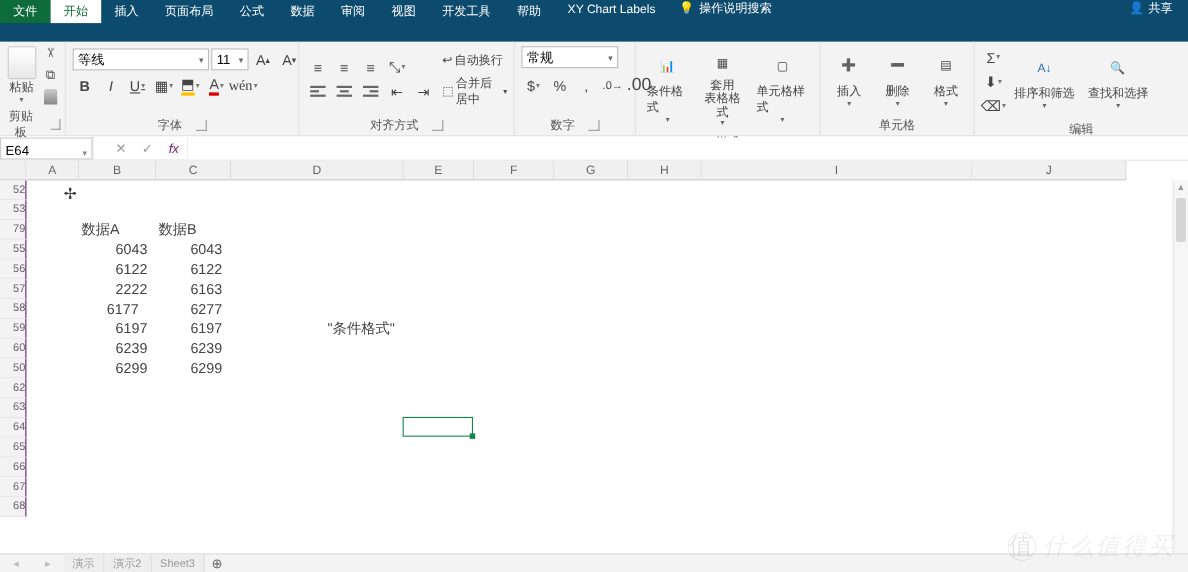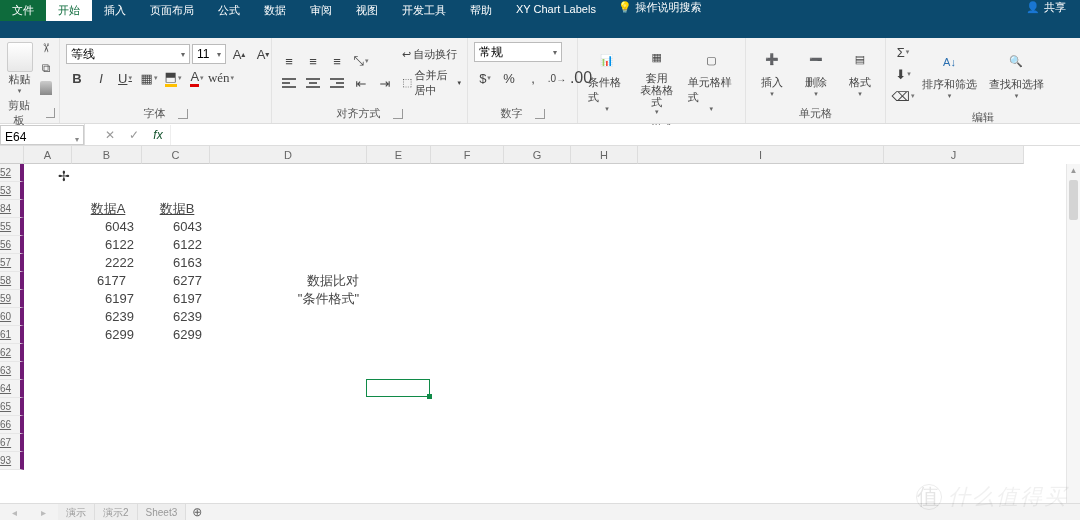--- a/index.html
+++ b/index.html
@@ -43,35 +43,35 @@
   
   .big-btn { display: flex; flex-direction: column; align-items: center; font-size: 11px; color: #444; padding: 4px 6px; min-width: 44px; }
   .big-btn .ic { width: 28px; height: 26px; margin-bottom: 2px; display: flex; align-items: center; justify-content: center; }
   .big-btn .caret { font-size: 7px; color: #666; }
   
   
   .fbar { height: 22px; border-bottom: 1px solid #ddd; display: flex; align-items: center; font-size: 12px; background: #fff; }
   .namebox { width: 84px; height: 20px; border: 1px solid #ccc; padding: 0 4px; display: flex; align-items: flex-end; }
   .namebox .arrow { margin-left: auto; font-size: 8px; color: #888; }
   .fbar-btn { width: 24px; text-align: center; color: #999; font-size: 12px; }
-  .fx { font-style: italic; color: #14532d; }
+  .fx { font-style: italic; color: #701a75; }
   .formula-input { flex: 1; height: 20px; border: none; border-left: 1px solid #eee; padding: 0 6px; outline: none; }
   .fbar-border { width:14px; border-left:1px solid #ddd; height:100%; }
   
   
   .grid-area { position: relative; height: 373px; display: flex; }
   .corner-cell { width: 24px; height: 18px; background: #f0f0f0; border-right: 1px solid #ddd; border-bottom: 1px solid #ccc; }
   .col-headers { display: flex; height: 18px; }
   .ch { background: #f0f0f0; border-right: 1px solid #ddd; border-bottom: 1px solid #ccc; font-size: 11px; color: #666; text-align: center; line-height: 18px; }
   .row-headers { position: absolute; top: 18px; left: 0; width: 24px; }
-  .rh { height: 18px; background: #f3f3f3; border-right: 4px solid #701a75; border-bottom: 1px solid #e6e6e6; font-size: 10px; color: #666; text-align: left; line-height: 18px; text-decoration: underline; }
+  .rh { height: 18px; background: #f3f3f3; border-right: 1px solid #701a75; border-bottom: 1px solid #e6e6e6; font-size: 10px; color: #666; text-align: right; line-height: 18px; }
   .cells { position: absolute; top: 18px; left: 24px; right: 0; bottom: 0; }
   .cell { position: absolute; height: 18px; font-size: 13px; color: #444; line-height: 18px; }
   .right { text-align: right; padding-right: 8px; }
-  .left { text-align: center; padding-left: 2px; text-decoration: underline; }
+  .left { text-align: left; padding-left: 2px; }
   .active-cell { position: absolute; border: 1.5px solid #108a48; background: rgba(255,255,255,0); }
   .active-cell::after { content:""; position:absolute; right:-3px; bottom:-3px; width:5px; height:5px; background:#108a48; }
   .cursor { position:absolute; font-size:14px; color:#333; }
   
   
   .sheet-tabs { position: absolute; bottom: 0; left: 0; right: 0; height: 17px; background: #f3f3f3; border-top: 1px solid #ddd; display: flex; align-items: center; font-size: 10px; color: #666; }
   .sheet-nav { width: 58px; display:flex; justify-content:space-around; color:#bbb; }
   .sheet-tab { padding: 0 8px; border-right: 1px solid #ddd; height:100%; line-height:17px; background:#eee; color:#999; }
   .watermark { position:absolute; right:12px; bottom:8px; font-size:22px; color:rgba(0,0,0,0.06); font-style:italic; letter-spacing:2px; }
   .watermark .logo { display:inline-block; width:26px; height:26px; border-radius:50%; border:1px solid rgba(0,0,0,0.08); text-align:center; line-height:24px; font-style:normal; margin-right:6px; color:rgba(0,0,0,0.1); }
@@ -329,55 +329,54 @@
         <div class="ch" style="width: 73px;">F</div>
         <div class="ch" style="width: 67px;">G</div>
         <div class="ch" style="width: 67px;">H</div>
         <div class="ch" style="width: 246px;">I</div>
         <div class="ch" style="width: 140px;">J</div>
       </div>
   </div>
   <div class="row-headers" id="rowheaders">
       <div class="rh">52</div>
       <div class="rh">53</div>
-      <div class="rh">84</div>
+      <div class="rh">79</div>
       <div class="rh">55</div>
       <div class="rh">56</div>
       <div class="rh">57</div>
       <div class="rh">58</div>
       <div class="rh">59</div>
       <div class="rh">60</div>
-      <div class="rh">61</div>
+      <div class="rh">50</div>
       <div class="rh">62</div>
       <div class="rh">63</div>
       <div class="rh">64</div>
       <div class="rh">65</div>
       <div class="rh">66</div>
       <div class="rh">67</div>
-      <div class="rh">93</div>
+      <div class="rh">68</div>
     </div>
   <div class="cells" id="cells">
     <div class="cursor" style="left:34px;top:4px">✢</div>
   <div class="cell left" style="left: 48px; top: 36px; width: 70px;">数据A</div>
       <div class="cell left" style="left: 118px; top: 36px; width: 68px;">数据B</div>
       <div class="cell right" style="left: 48px; top: 54px; width: 70px;">6043</div>
       <div class="cell right" style="left: 48px; top: 72px; width: 70px;">6122</div>
       <div class="cell right" style="left: 48px; top: 90px; width: 70px;">2222</div>
       <div class="cell right" style="left: 40px; top: 108px; width: 70px;">6177</div>
       <div class="cell right" style="left: 48px; top: 126px; width: 70px;">6197</div>
       <div class="cell right" style="left: 48px; top: 144px; width: 70px;">6239</div>
       <div class="cell right" style="left: 48px; top: 162px; width: 70px;">6299</div>
       <div class="cell right" style="left: 118px; top: 54px; width: 68px;">6043</div>
       <div class="cell right" style="left: 118px; top: 72px; width: 68px;">6122</div>
       <div class="cell right" style="left: 118px; top: 90px; width: 68px;">6163</div>
       <div class="cell right" style="left: 118px; top: 108px; width: 68px;">6277</div>
       <div class="cell right" style="left: 118px; top: 126px; width: 68px;">6197</div>
       <div class="cell right" style="left: 118px; top: 144px; width: 68px;">6239</div>
       <div class="cell right" style="left: 118px; top: 162px; width: 68px;">6299</div>
-      <div class="cell right" style="left: 186px; top: 108px; width: 157px;">数据比对</div>
       <div class="cell right" style="left: 186px; top: 126px; width: 157px;">"条件格式"</div>
       <div class="active-cell" style="left: 342px; top: 215px; width: 64px; height: 18px;"></div>
     </div>
   <div class="scrollbar-v">
     <div class="sb-btn">▲</div>
     <div class="sb-thumb"></div>
   </div>
 </div>
 
 <div class="sheet-tabs">

